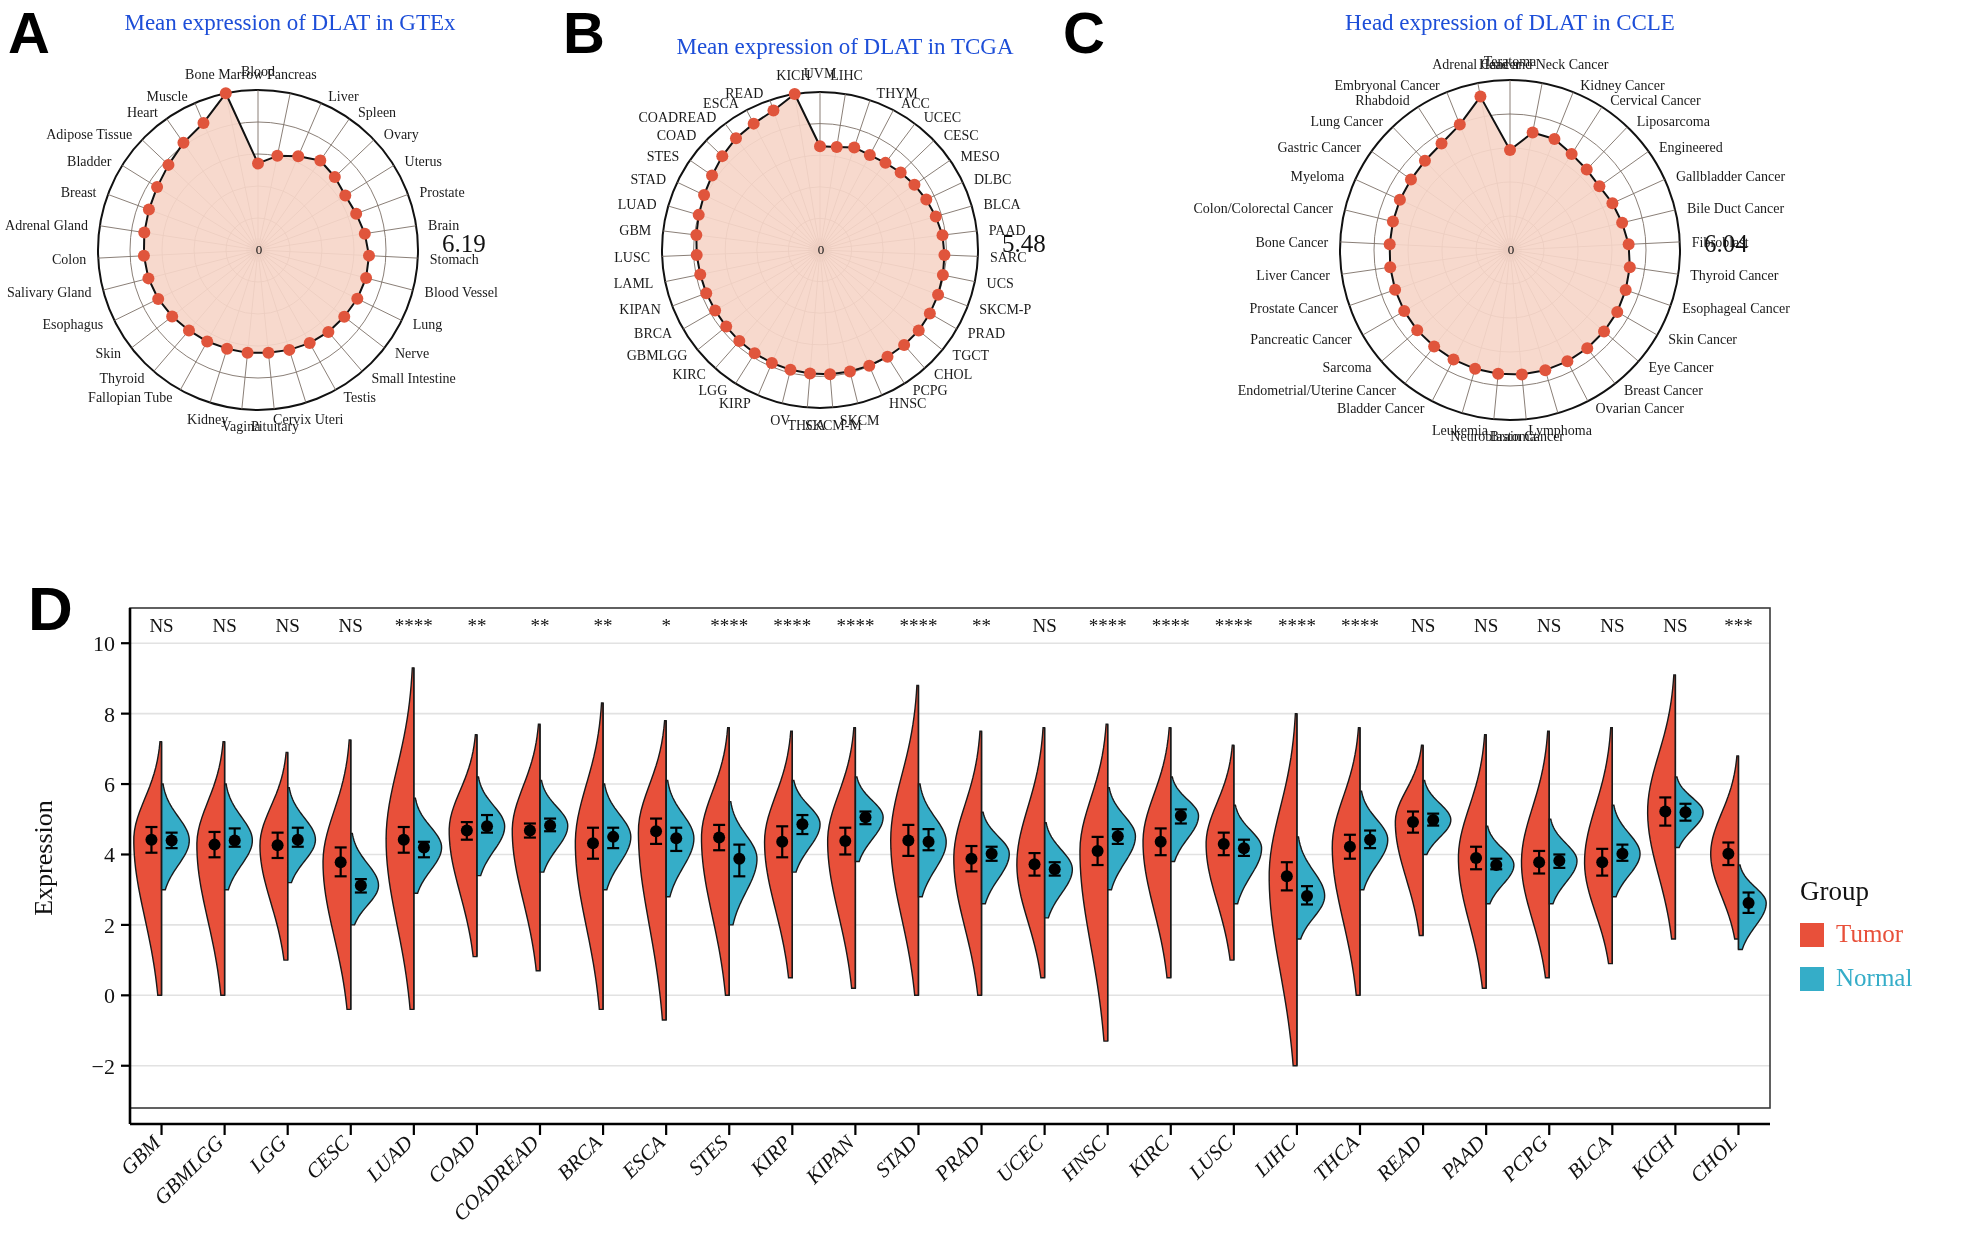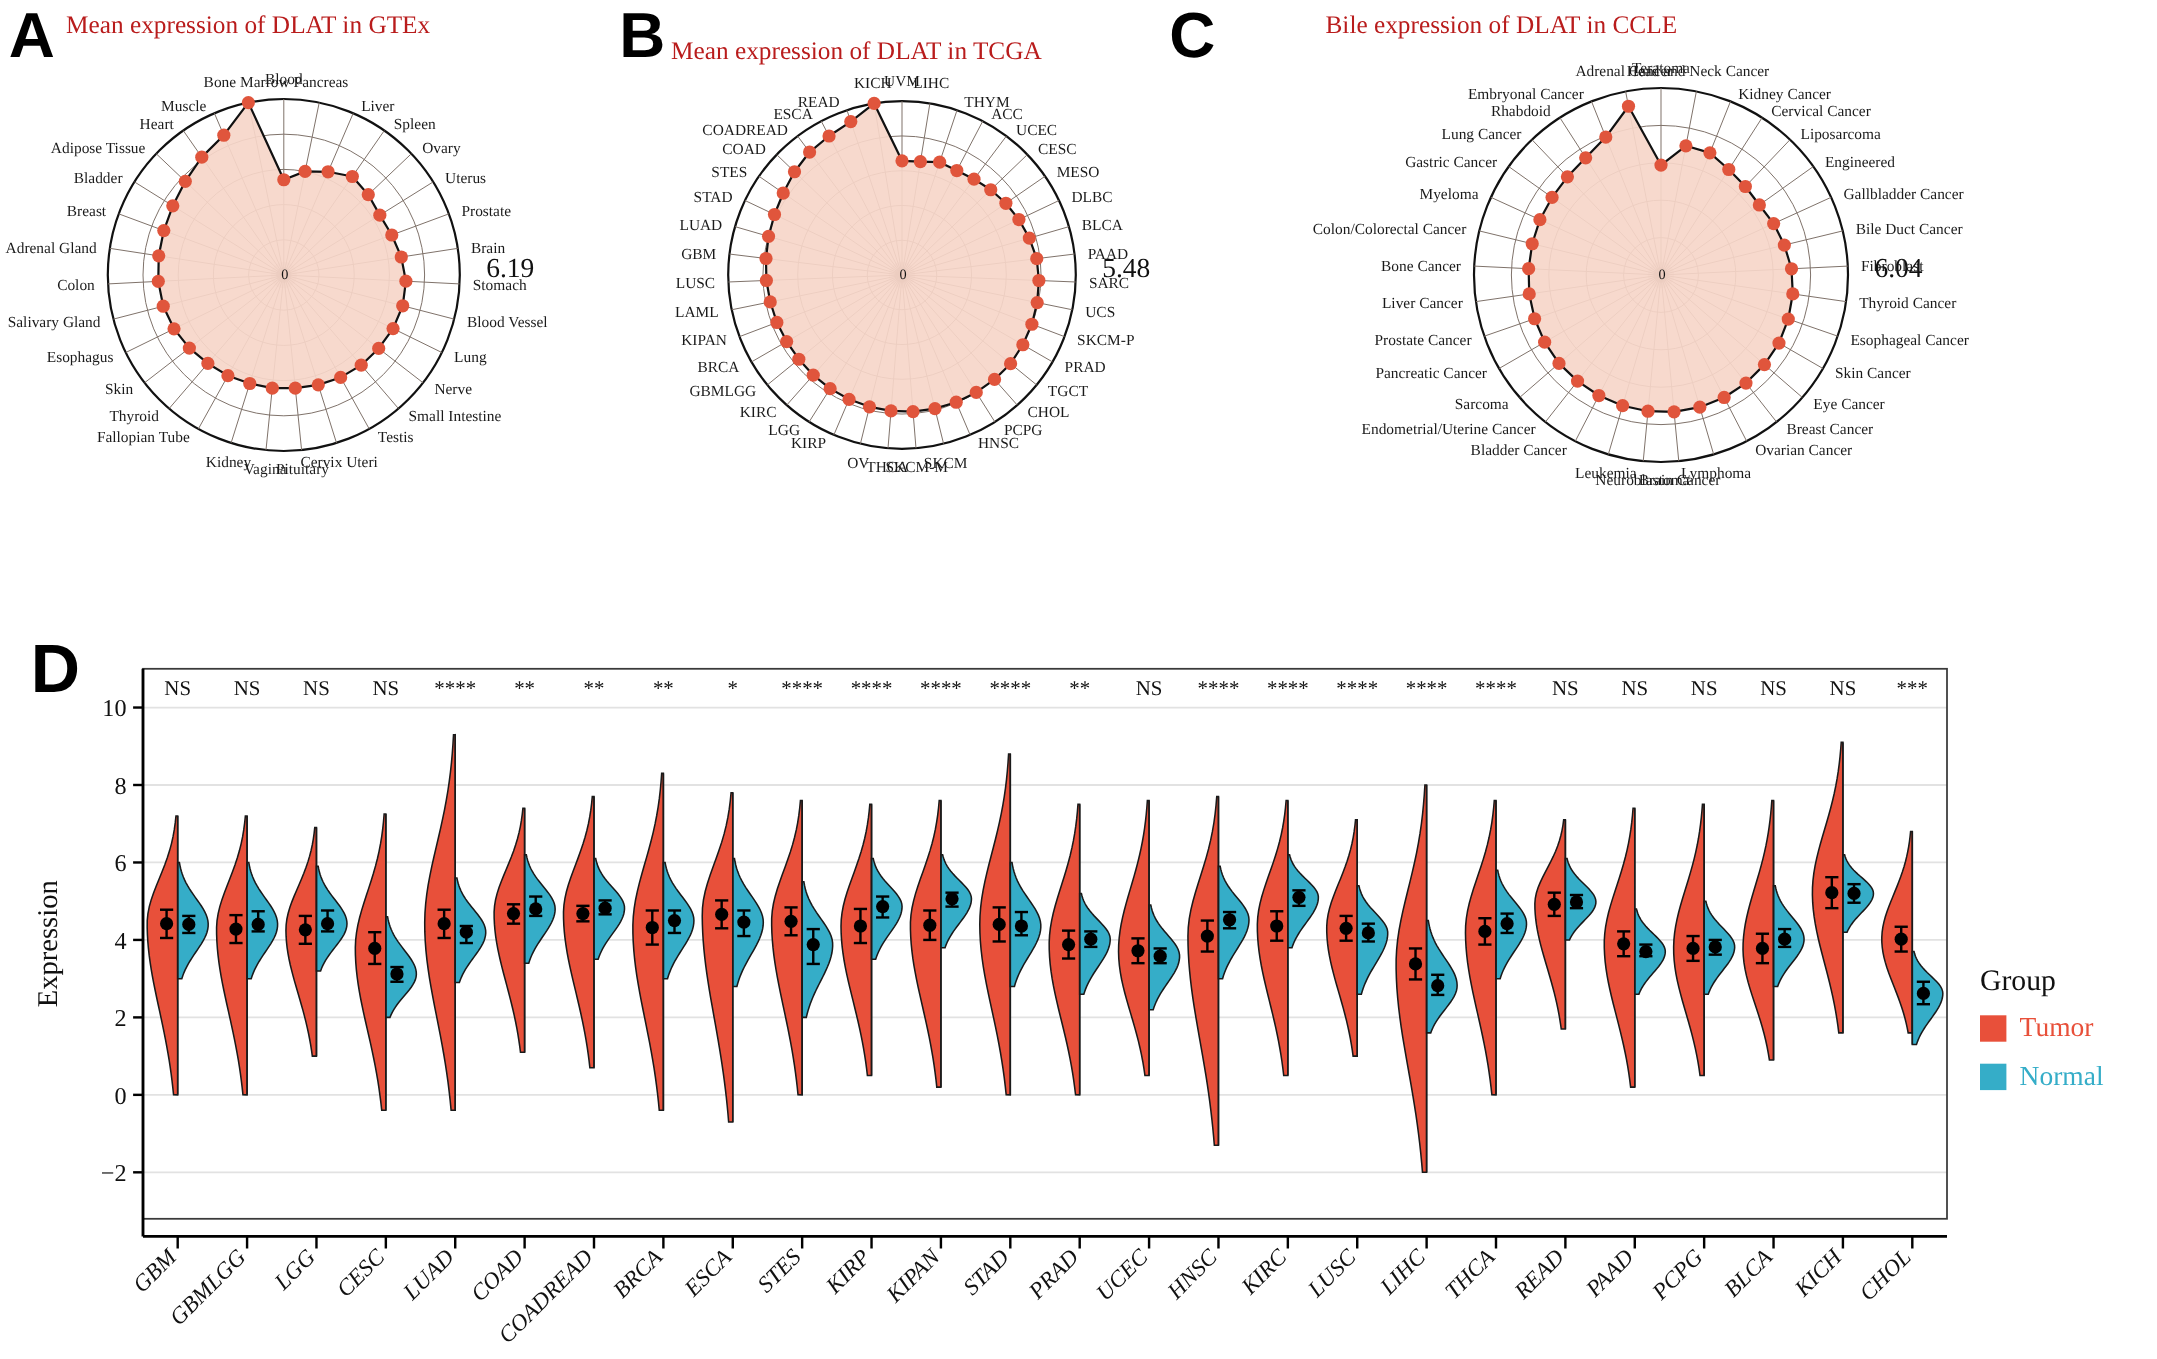--- a/index.html
+++ b/index.html
@@ -1,19 +1,19 @@
 <!DOCTYPE html>
 <html><head>
 <meta charset="utf-8">
 <style>
   html,body{margin:0;padding:0;background:#ffffff;}
   body{width:1961px;height:1235px;position:relative;font-family:"Liberation Serif",serif;color:#111;overflow:hidden;}
   .panel{position:absolute;}
   .panel-letter{font-family:"Liberation Sans",sans-serif;font-weight:bold;font-size:58px;line-height:1;color:#000;}
-  .radar-title{font-size:23px;color:#b91c1c;font-family:"Liberation Serif",serif;}
+  .radar-title{font-size:23px;text-align:center;color:#1d4ed8;font-family:"Liberation Serif",serif;}
   svg{display:block;overflow:visible;}
   .rlabel{font-family:"Liberation Serif",serif;font-size:15px;fill:#1a1a1a;}
   .rlabel.sm{font-size:14px;}
   .maxval{font-family:"Liberation Serif",serif;font-size:25px;fill:#111;}
   .zerolab{font-family:"Liberation Serif",serif;font-size:13px;fill:#111;}
   .axis-text{font-family:"Liberation Serif",serif;font-size:22px;fill:#111;}
   .sig-text{font-family:"Liberation Serif",serif;font-size:19px;fill:#111;}
   .xtick-text{font-family:"Liberation Serif",serif;font-style:italic;font-size:21px;fill:#111;}
   .ylabel-text{font-family:"Liberation Serif",serif;font-size:26px;fill:#111;}
   .legend-title{font-family:"Liberation Serif",serif;font-size:27px;fill:#111;}
@@ -265,21 +265,21 @@
         <text x="161.3" y="112.3" class="rlabel sm" text-anchor="end">COADREAD</text>
         <text x="183.9" y="98.0" class="rlabel sm" text-anchor="end">ESCA</text>
         <text x="208.4" y="87.5" class="rlabel sm" text-anchor="end">READ</text>
         <text x="238.4" y="70.1" class="rlabel sm" text-anchor="middle">KICH</text>
       </g>
     </svg>
 </div>
 
 <div class="panel" style="left:1055px;top:0px;width:906px;height:480px;">
   <div class="panel-letter" style="position:absolute;left:8px;top:4px;">C</div>
-  <div class="radar-title" style="position:absolute;left:150px;top:10px;width:610px;">Bile expression of DLAT in CCLE</div>
+  <div class="radar-title" style="position:absolute;left:150px;top:10px;width:610px;">Head expression of DLAT in CCLE</div>
   <svg id="radarC" width="906" height="470" style="position:absolute;left:0;top:10px;">
       <g>
         <circle cx="455" cy="240" r="34" fill="none" stroke="#7d7068" stroke-width="0.9"></circle>
         <circle cx="455" cy="240" r="68" fill="none" stroke="#7d7068" stroke-width="0.9"></circle>
         <circle cx="455" cy="240" r="102" fill="none" stroke="#7d7068" stroke-width="0.9"></circle>
         <circle cx="455" cy="240" r="136" fill="none" stroke="#7d7068" stroke-width="0.9"></circle>
         <circle cx="455" cy="240" r="170" fill="none" stroke="#111" stroke-width="2"></circle>
         <line x1="455" y1="240" x2="455" y2="70" stroke="#7d7068" stroke-width="0.9"></line>
         <line x1="455" y1="240" x2="487.17271154126973" y2="73.07212146533985" stroke="#7d7068" stroke-width="0.9"></line>
         <line x1="455" y1="240" x2="518.1826174622556" y2="82.17745138726767" stroke="#7d7068" stroke-width="0.9"></line>

